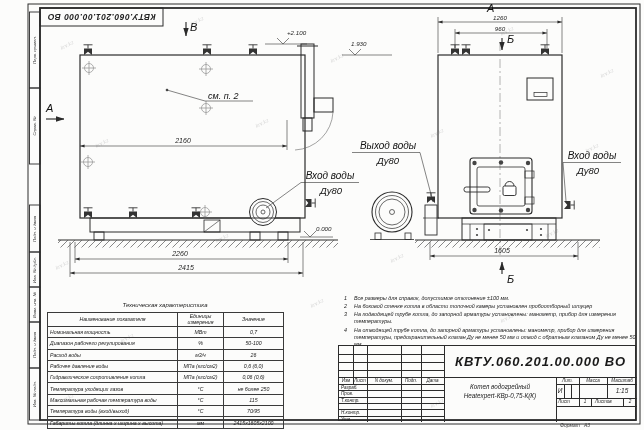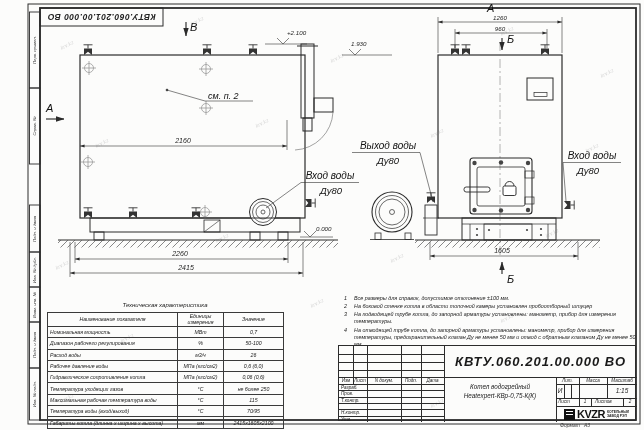--- a/index.html
+++ b/index.html
@@ -454,28 +454,20 @@
     <div class="tbt" style="left:240px;top:32px;width:28px;text-align:center">Масса</div>
     <div class="tbt" style="left:268px;top:32px;width:30px;text-align:center">Масштаб</div>
     <div class="tbt" style="left:217px;top:41px;width:8px;text-align:center;font-size:6.5px">И</div>
     <div class="tbt" style="left:268px;top:41px;width:30px;text-align:center;font-size:6.5px">1:15</div>
 
     <div class="tbt" style="left:219px;top:53px">Лист</div>
     <div class="tbt" style="left:240px;top:53px;width:12px;text-align:center">1</div>
     <div class="tbt" style="left:256px;top:53px">Листов</div>
     <div class="tbt" style="left:284px;top:53px;width:14px;text-align:center">2</div>
 
-    <div id="logo-zone" class="abs">
-      <div id="logo-mark"></div>
-      <div id="logo-word">KVZR</div>
-      <div>
-        <div class="logo-cap">КОТЕЛЬНЫЙ</div>
-        <div class="logo-cap">ЗАВОД РЭП</div>
-      </div>
-    </div>
   </div>
 
   <div id="format" class="abs">
     <span>Формат</span>&nbsp;&nbsp;
     <span>А3</span>
   </div>
 
 </div>
 
 </body></html>

